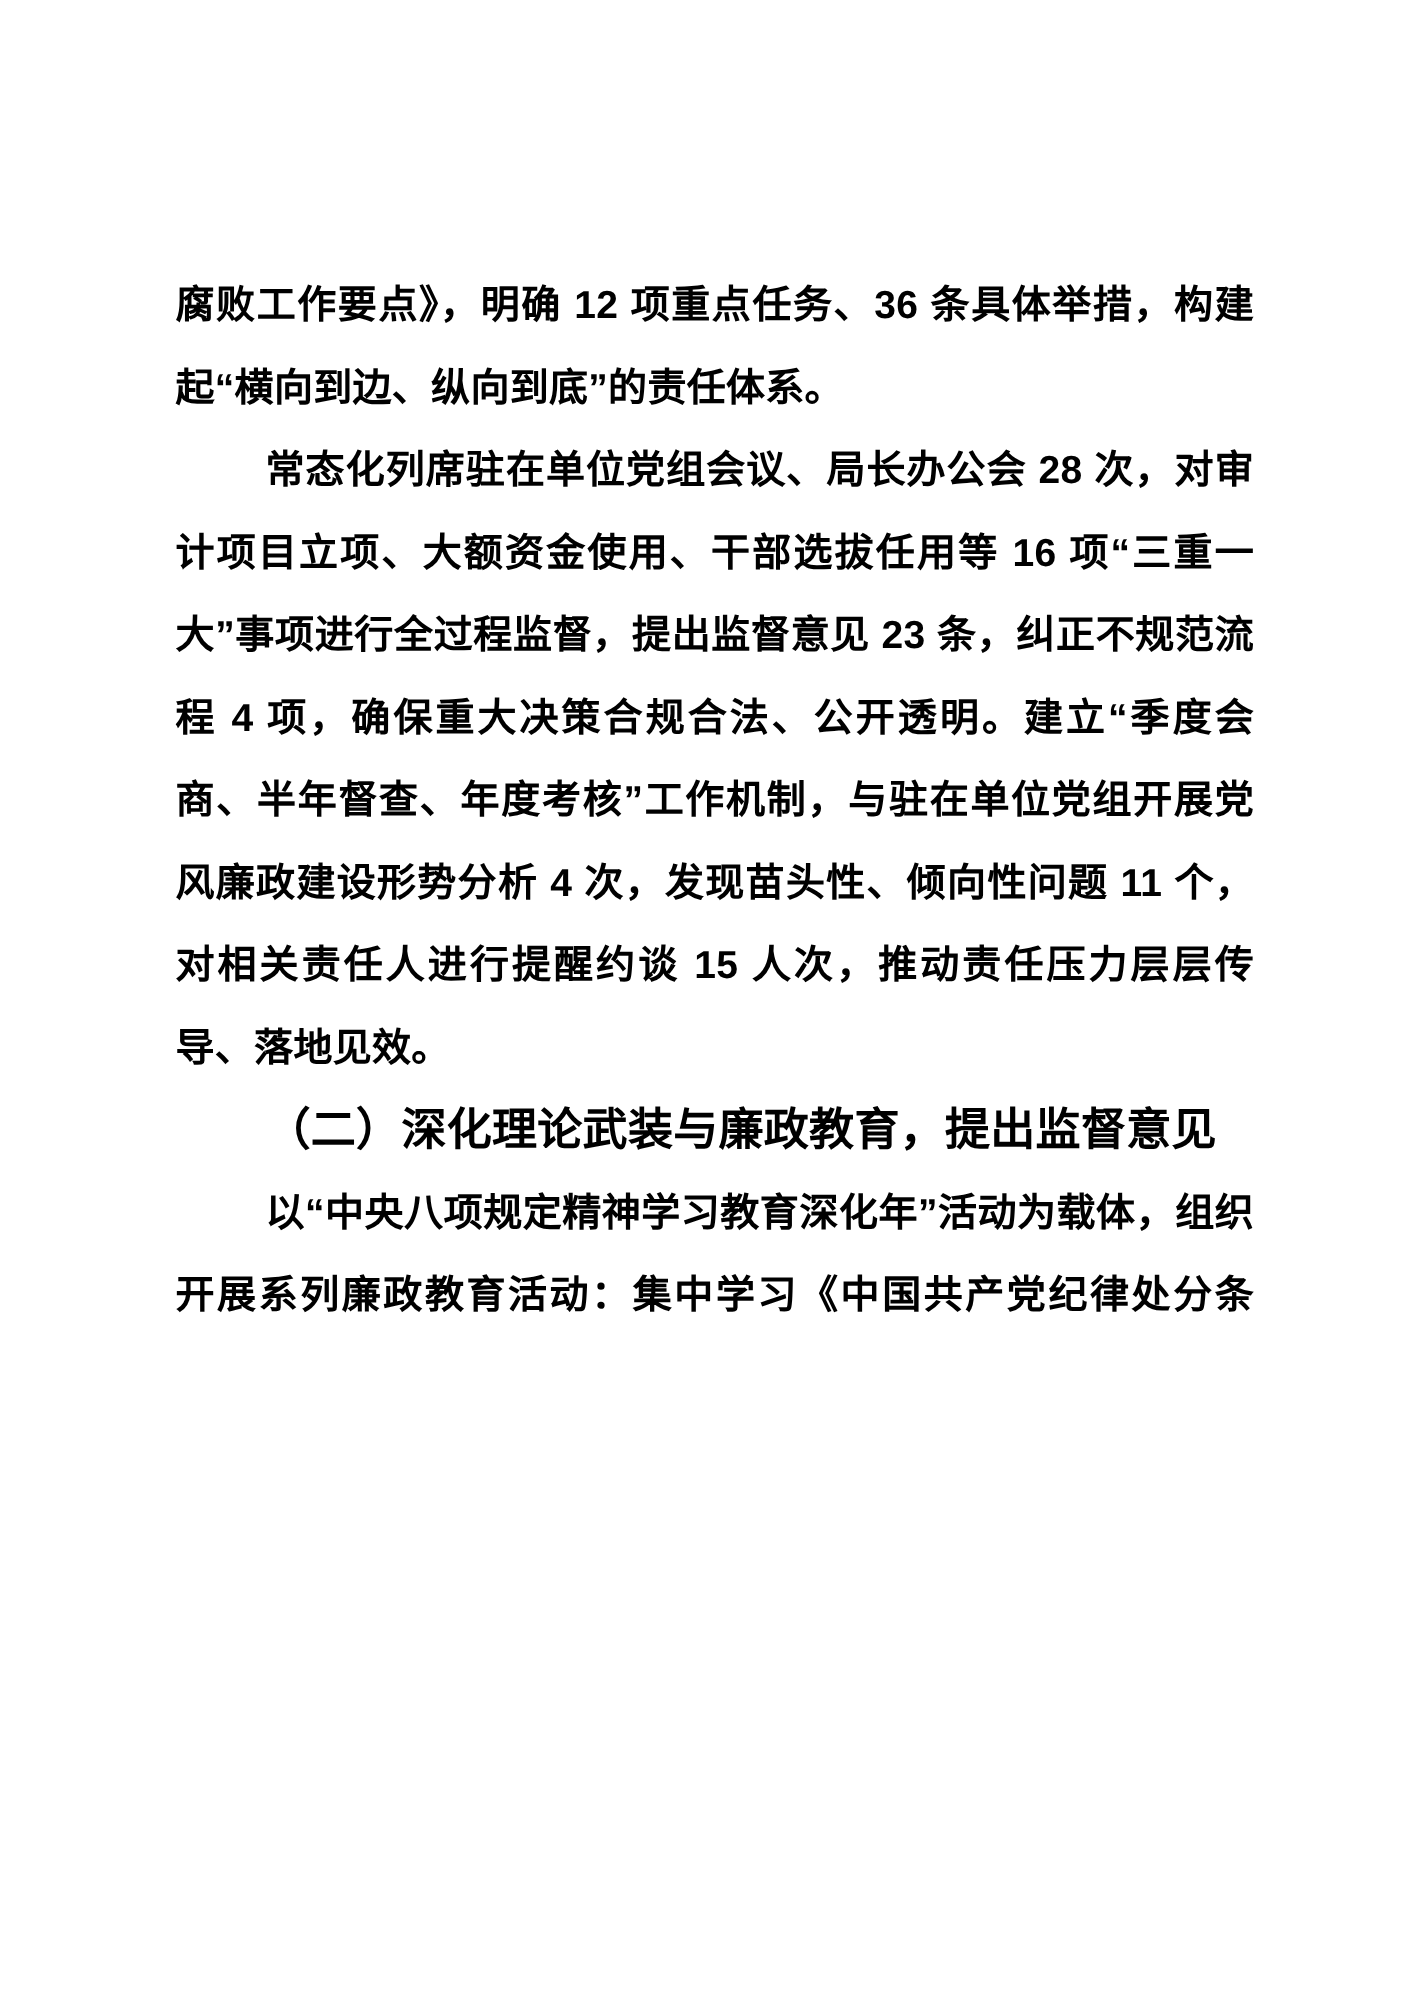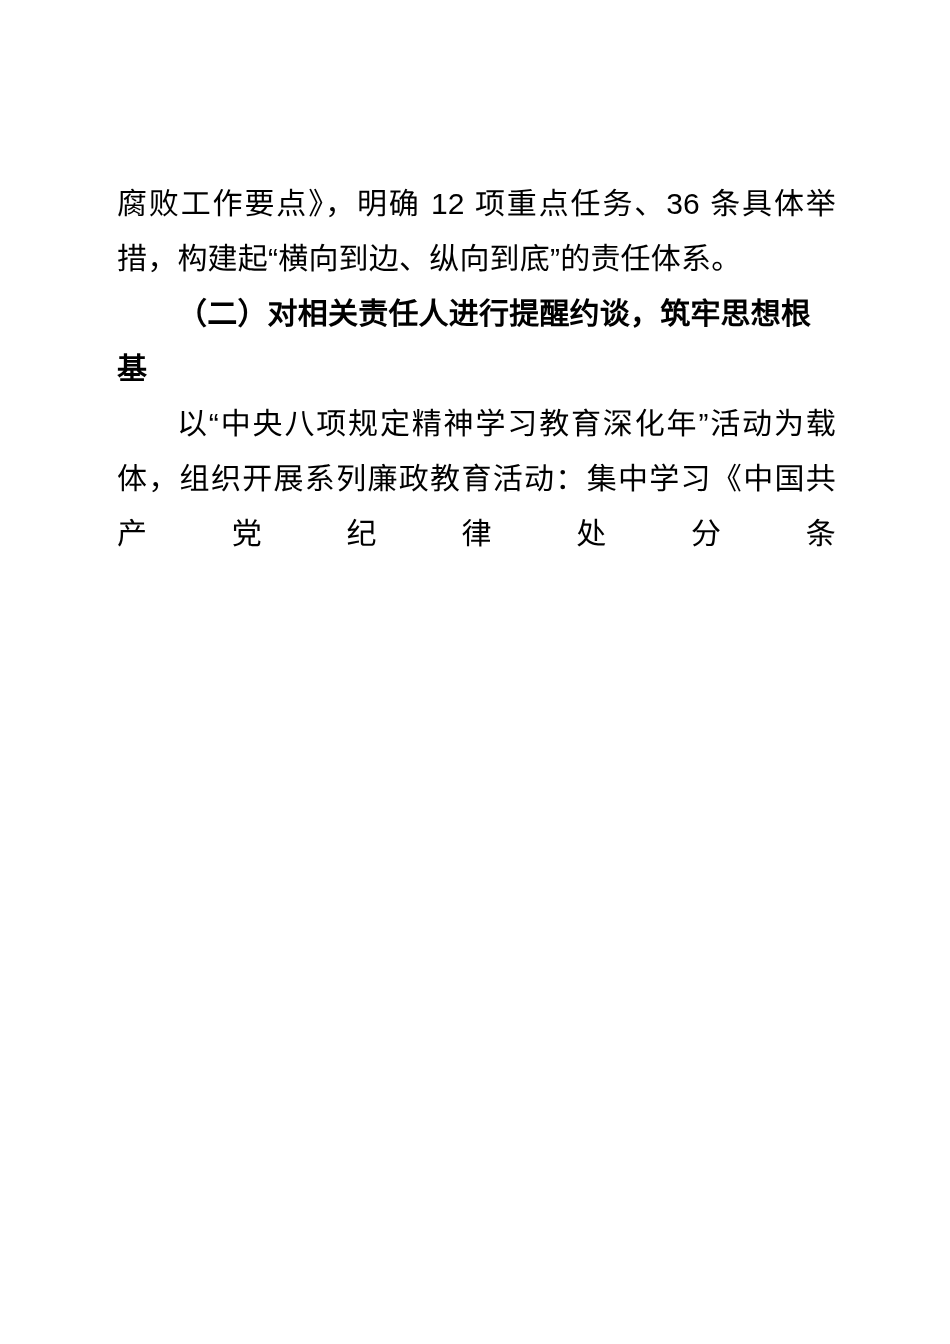--- a/index.html
+++ b/index.html
@@ -21,30 +21,30 @@
     box-sizing: border-box;
   }
   .content {
     position: absolute;
     left: 117px;
     top: 176px;
     width: 719px;
   }
   
   .para {
-    font-size: 30px;
+    font-size: 26px;
     line-height: 55px;
     letter-spacing: 0.2px;
     text-align: justify;
     text-justify: inter-character;
     text-align-last: left;
     text-indent: 60px;
     margin: 0;
     word-break: break-all;
-    font-weight: 400;
+    font-weight: 700;
     color: #000000;
   }
   
   .para.no-indent {
     text-indent: 0;
   }
   
   .heading {
     font-size: 30px;
     line-height: 55px;
@@ -60,20 +60,21 @@
   }
 </style>
 </head>
 <body>
 
 <div class="page">
   <div class="content">
 
     <p class="para no-indent">腐败工作要点》，明确 12 项重点任务、36 条具体举措，构建起“横向到边、纵向到底”的责任体系。</p>
 
+    <p class="para">常态化列席驻在单位党组会议、局长办公会 28 次，对审计项目立项、大额资金使用、干部选拔任用等 16 项“三重一大”事项进行全过程监督，提出监督意见 23 条，纠正不规范流程 4 项，确保重大决策合规合法、公开透明。建立“季度会商、半年督查、年度考核”工作机制，与驻在单位党组开展党风廉政建设形势分析 4 次，发现苗头性、倾向性问题 11 个，对相关责任人进行提醒约谈 15 人次，推动责任压力层层传导、落地见效。</p>
 
-    <p class="heading">（二）对相关责任人进行提醒约谈，筑牢思想根基</p>
+    <p class="heading">（二）深化理论武装与廉政教育，提出监督意见</p>
 
 
     <p class="para justify-all">以“中央八项规定精神学习教育深化年”活动为载体，组织开展系列廉政教育活动：集中学习《中国共产党纪律处分条</p>
 
   </div>
 </div>
 
 </body></html>

